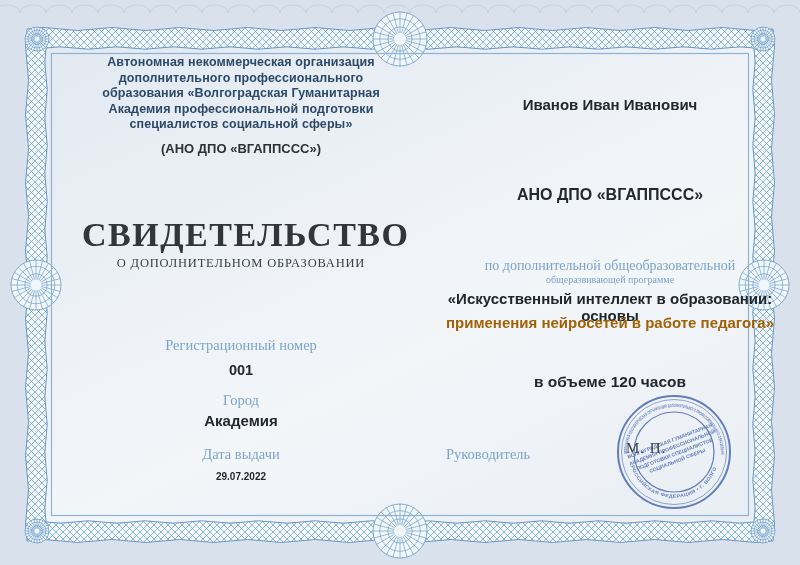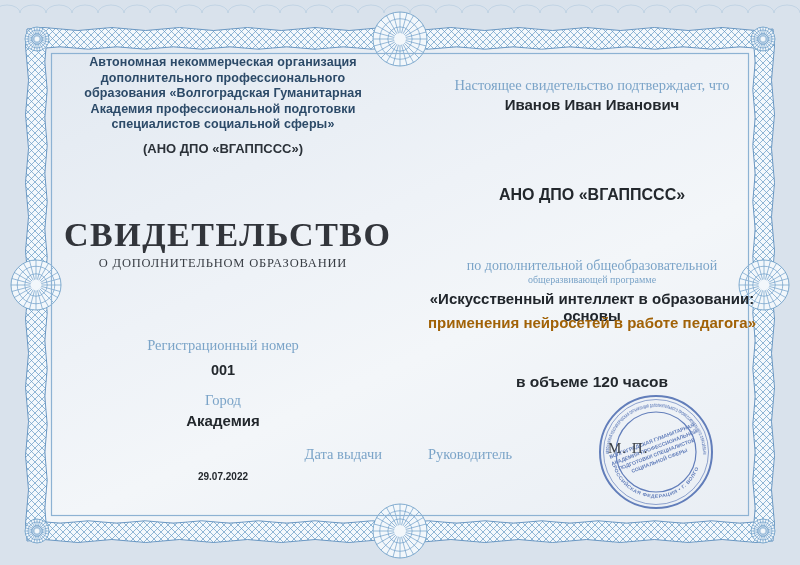--- a/index.html
+++ b/index.html
@@ -8,21 +8,21 @@
     width:800px;height:565px;
     background:#d9e2ec;
     overflow:hidden;
     font-family:"Liberation Sans","DejaVu Sans",sans-serif;
   }
   .inner-bg{
     position:absolute;left:46px;top:48px;width:708px;height:474px;
     background:linear-gradient(155deg,#e2e9f1 0%,#eef2f7 40%,#f3f6f9 60%,#e9eef4 100%);
   }
   #borderSvg{position:absolute;left:0;top:0;pointer-events:none;}
-  .content{position:absolute;left:0;top:0;width:663px;height:565px;}
+  .content{position:absolute;left:18px;top:0;width:663px;height:565px;}
 
   .blk{position:absolute;text-align:center;}
   .col-l{left:64px;width:318px;}
   .col-r{left:418px;width:348px;}
 
   .org-name{
     top:55px;font-size:12.5px;font-weight:bold;color:#2c4a68;
     line-height:15.6px;letter-spacing:.1px;
   }
   .org-short{top:141px;font-size:13px;font-weight:bold;color:#2b3138;}
@@ -35,21 +35,21 @@
     font-size:12.5px;color:#383d44;letter-spacing:.8px;
   }
   .label{
     font-family:"Liberation Serif","DejaVu Serif",serif;
     font-size:14.5px;color:#7ba4c8;
   }
   .value{font-size:14.5px;font-weight:bold;color:#23282d;}
 
   .lbl-reg{top:337px;}   .val-reg{top:362px;}
   .lbl-city{top:392px;}  .val-city{top:412px;font-size:15px;}
-  .lbl-date{top:446px;text-align:right;}  .val-date{top:471px;font-size:10px;}
+  .lbl-date{top:446px;}  .val-date{top:471px;font-size:10px;}
 
   .lbl-confirm{top:77px;}
   .val-name{top:96px;font-size:15px;}
   .lbl-trained{top:164px;}
   .val-org{top:186px;font-size:16px;}
   .lbl-prog1{top:258px;font-size:14px;text-align:center;}
   .lbl-prog2{top:274px;font-size:10px;}
   .prog-title1{top:290px;font-size:15px;color:#21262c;}
   .prog-title2{top:314px;font-size:15px;color:#a16207;}
   .val-volume{top:373px;font-size:15.5px;}
@@ -317,21 +317,20 @@
 
     <div class="blk col-l label lbl-reg">Регистрационный номер</div>
     <div class="blk col-l value val-reg">001</div>
 
     <div class="blk col-l label lbl-city">Город</div>
     <div class="blk col-l value val-city">Академия</div>
 
     <div class="blk col-l label lbl-date">Дата выдачи</div>
     <div class="blk col-l value val-date">29.07.2022</div>
 
-    <div class="blk col-r label lbl-confirm">Настоящее свидетельство подтверждает, что</div>
     <div class="blk col-r value val-name">Иванов Иван Иванович</div>
 
     <div class="blk col-r value val-org">АНО ДПО «ВГАППССС»</div>
 
     <div class="blk col-r label lbl-prog1">по дополнительной общеобразовательной</div>
     <div class="blk col-r label lbl-prog2">общеразвивающей программе</div>
     <div class="blk col-r value prog-title1">«Искусственный интеллект в образовании: основы</div>
     <div class="blk col-r value prog-title2">применения нейросетей в работе педагога»</div>
 
     <div class="blk col-r value val-volume">в объеме 120 часов</div>

